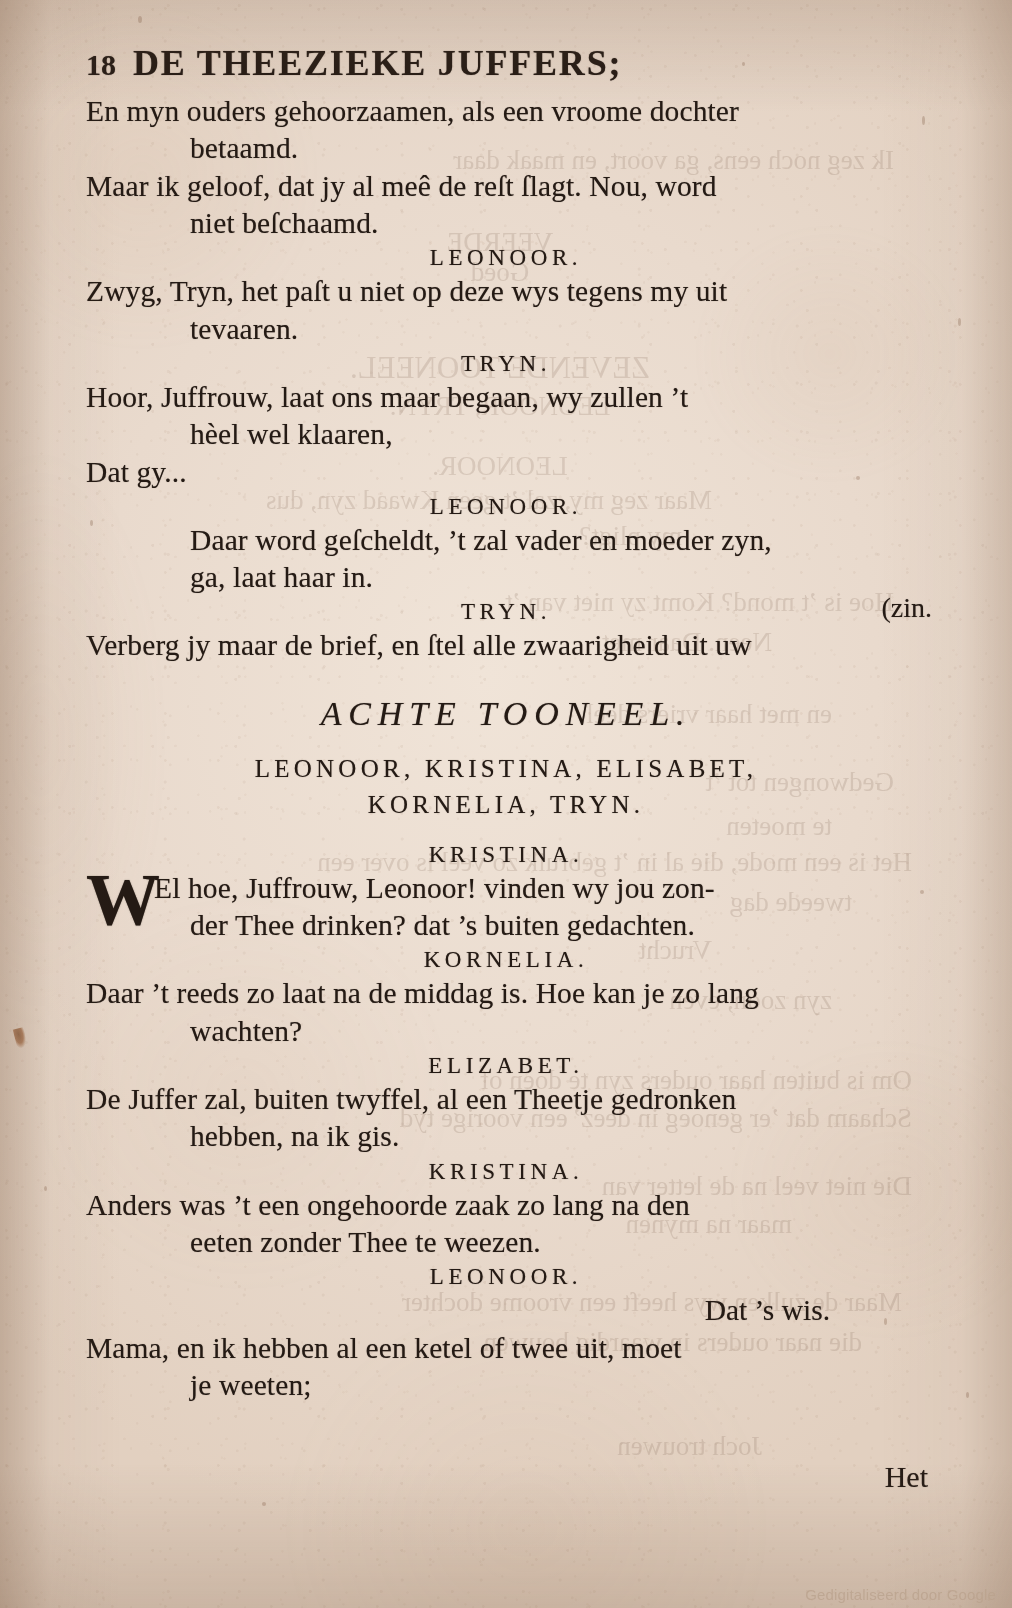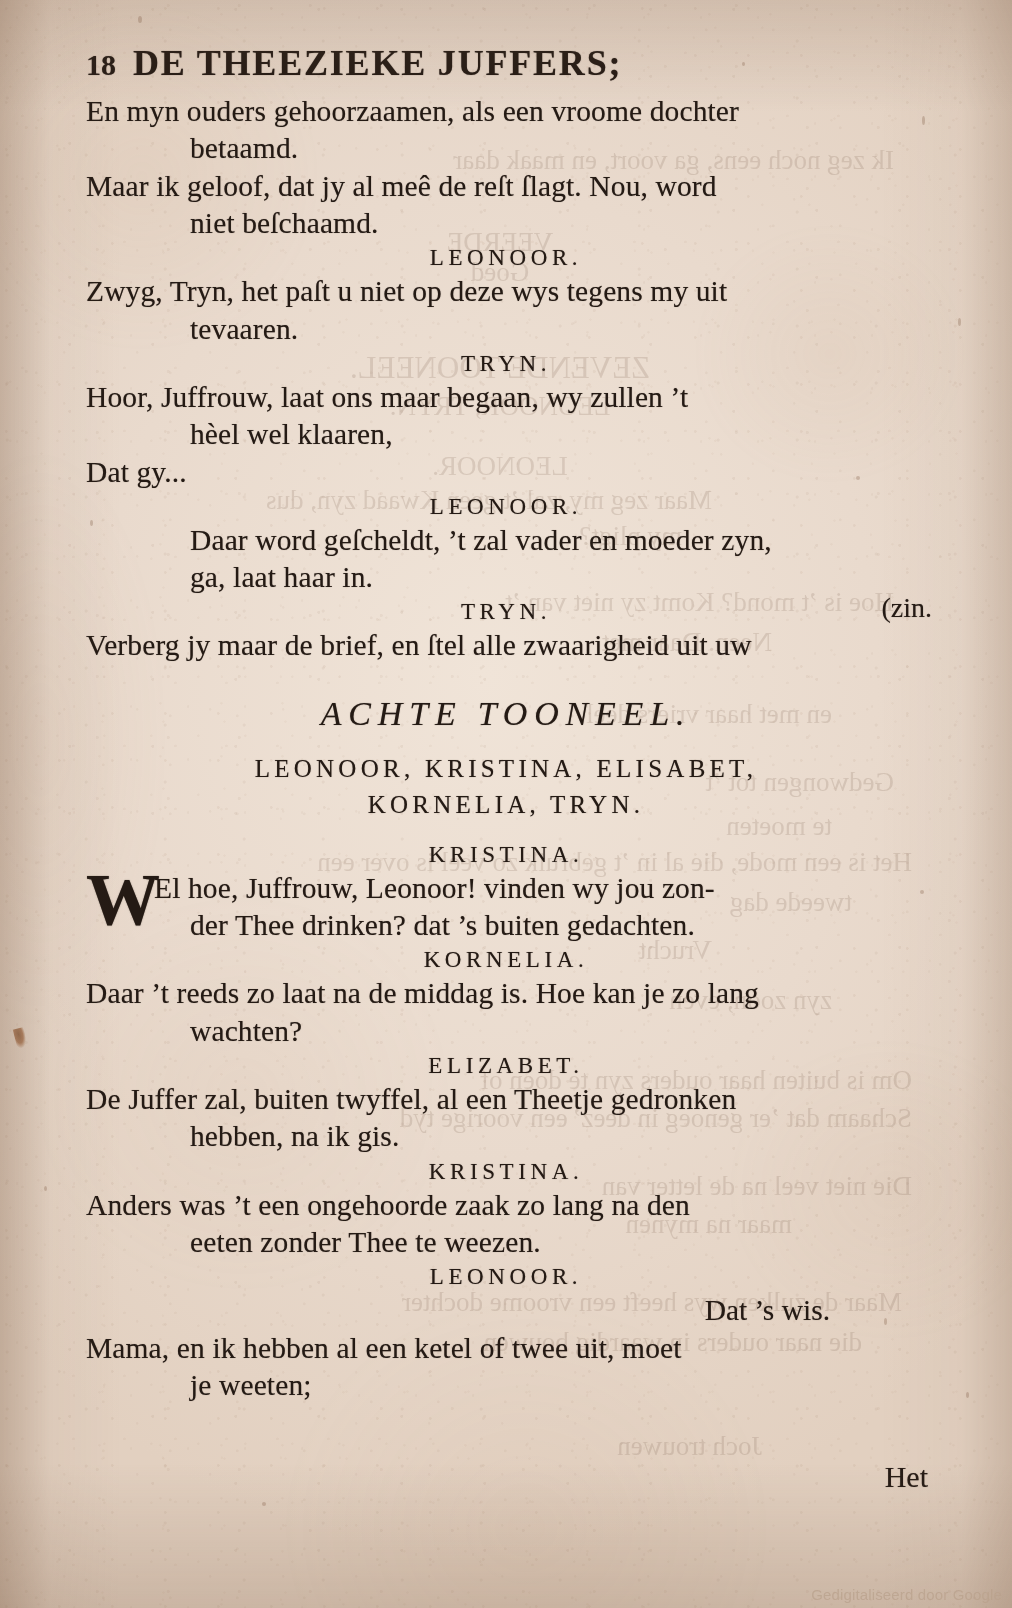--- a/index.html
+++ b/index.html
@@ -223,21 +223,21 @@
   .speck {
     position: absolute;
     border-radius: 50%;
     background: #7d5a42;
     opacity: .30;
   }
 
   
   .gwatermark {
     position: absolute;
-    right: 10px;
+    right: 16px;
     bottom: 5px;
     font-family: "Liberation Sans", sans-serif;
     font-size: 15px;
     letter-spacing: .01em;
     color: #b9a18c;
     opacity: .75;
   }
 </style>
 </head>
 <body>

